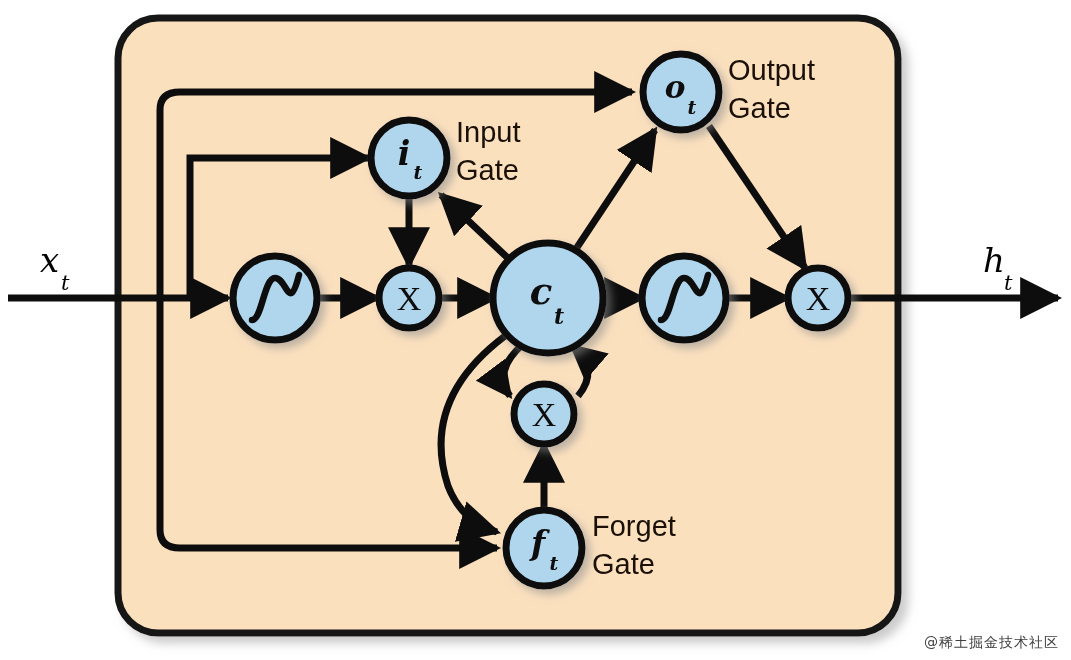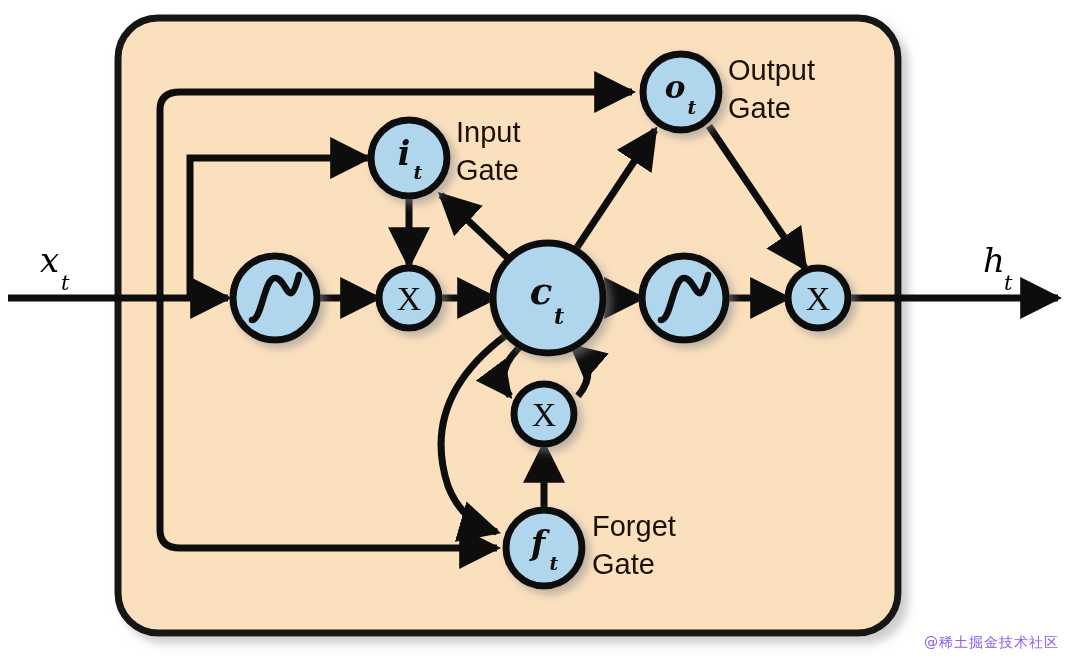--- a/index.html
+++ b/index.html
@@ -41,21 +41,21 @@
     font-family: "DejaVu Serif", serif;
     font-style: italic;
     fill: #000000;
   }
   .watermark {
     position: absolute;
     right: 12px;
     bottom: 8px;
     font-family: "DejaVu Sans", sans-serif;
     font-size: 14px;
-    color: #8b5cf6;
+    color: #404040;
     letter-spacing: 1px;
     user-select: none;
     white-space: nowrap;
   }
 </style>
 </head>
 <body>
 
 <div id="diagram-root">
 

